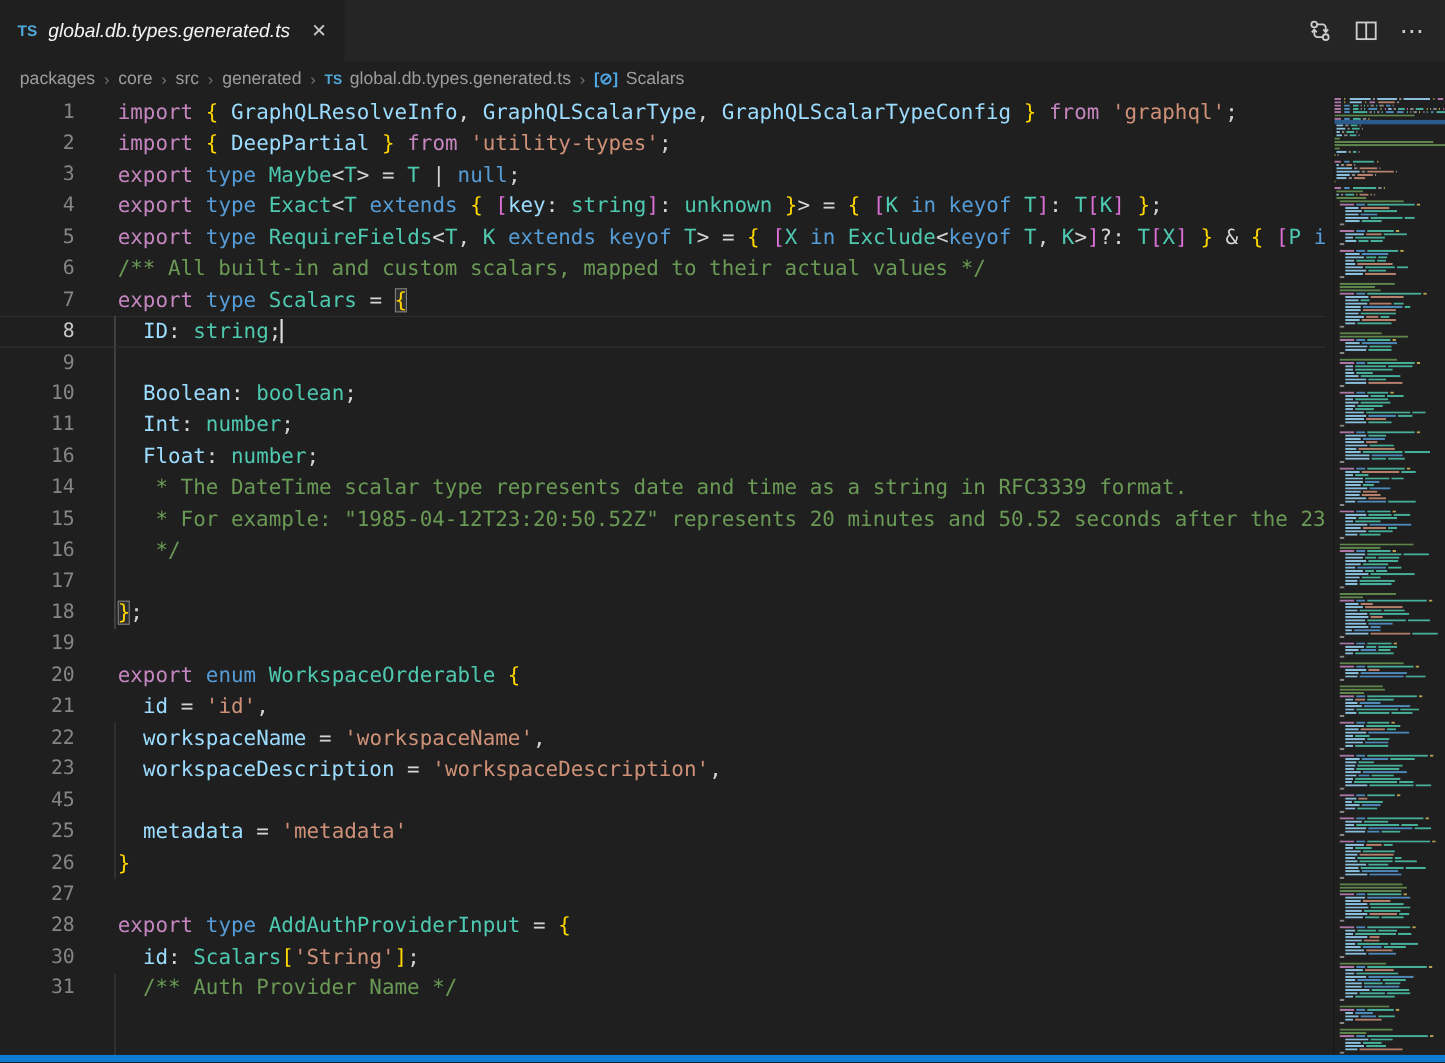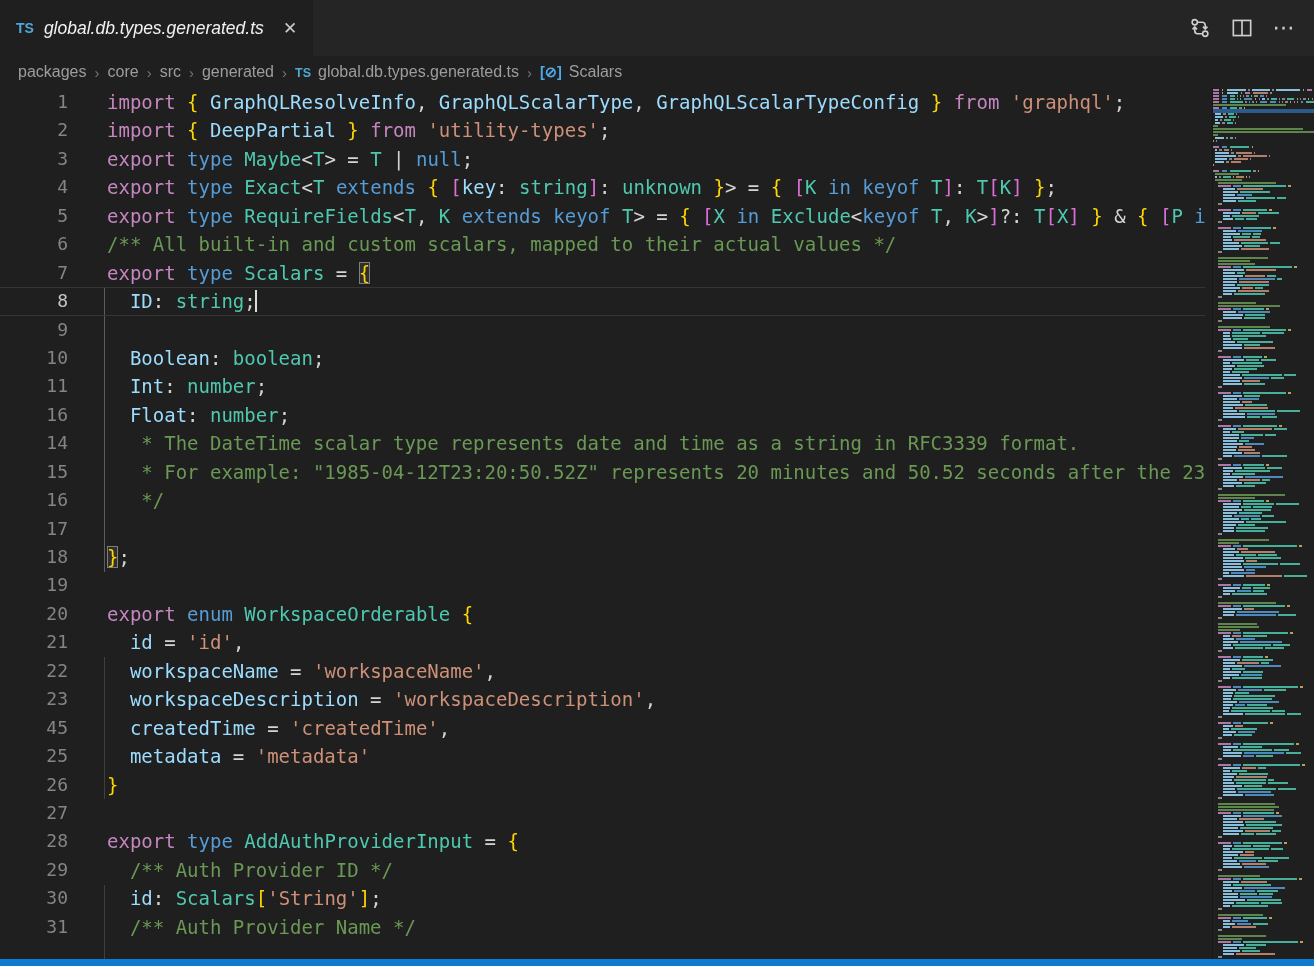--- a/index.html
+++ b/index.html
@@ -197,41 +197,36 @@
         <div class="row">
           <span class="gutter">22</span>
           <span class="code"><span class="tok p">  </span><span class="tok v">workspaceName</span><span class="tok p"> = </span><span class="tok s">'workspaceName'</span><span class="tok p">,</span></span>
         </div>
         <div class="row">
           <span class="gutter">23</span>
           <span class="code"><span class="tok p">  </span><span class="tok v">workspaceDescription</span><span class="tok p"> = </span><span class="tok s">'workspaceDescription'</span><span class="tok p">,</span></span>
         </div>
         <div class="row">
           <span class="gutter">45</span>
-          <span class="code"><span class="tok p">  </span><span class="tok v">createdTime</span><span class="tok p"> = </span><span class="tok s">'createdTime'</span><span class="tok p">,</span></span>
         </div>
         <div class="row">
           <span class="gutter">25</span>
           <span class="code"><span class="tok p">  </span><span class="tok v">metadata</span><span class="tok p"> = </span><span class="tok s">'metadata'</span></span>
         </div>
         <div class="row">
           <span class="gutter">26</span>
           <span class="code"><span class="tok b1">}</span></span>
         </div>
         <div class="row">
           <span class="gutter">27</span>
           <span class="code"></span>
         </div>
         <div class="row">
           <span class="gutter">28</span>
           <span class="code"><span class="tok k1">export</span><span class="tok p"> </span><span class="tok k2">type</span><span class="tok p"> </span><span class="tok t">AddAuthProviderInput</span><span class="tok p"> = </span><span class="tok b1">{</span></span>
-        </div>
-        <div class="row">
-          <span class="gutter">29</span>
-          <span class="code"><span class="tok p">  </span><span class="tok c">/** Auth Provider ID */</span></span>
         </div>
         <div class="row">
           <span class="gutter">30</span>
           <span class="code"><span class="tok p">  </span><span class="tok v">id</span><span class="tok p">: </span><span class="tok t">Scalars</span><span class="tok b1">[</span><span class="tok s">'String'</span><span class="tok b1">]</span><span class="tok p">;</span></span>
         </div>
         <div class="row">
           <span class="gutter">31</span>
           <span class="code"><span class="tok p">  </span><span class="tok c">/** Auth Provider Name */</span></span>
         </div>
       </div>

